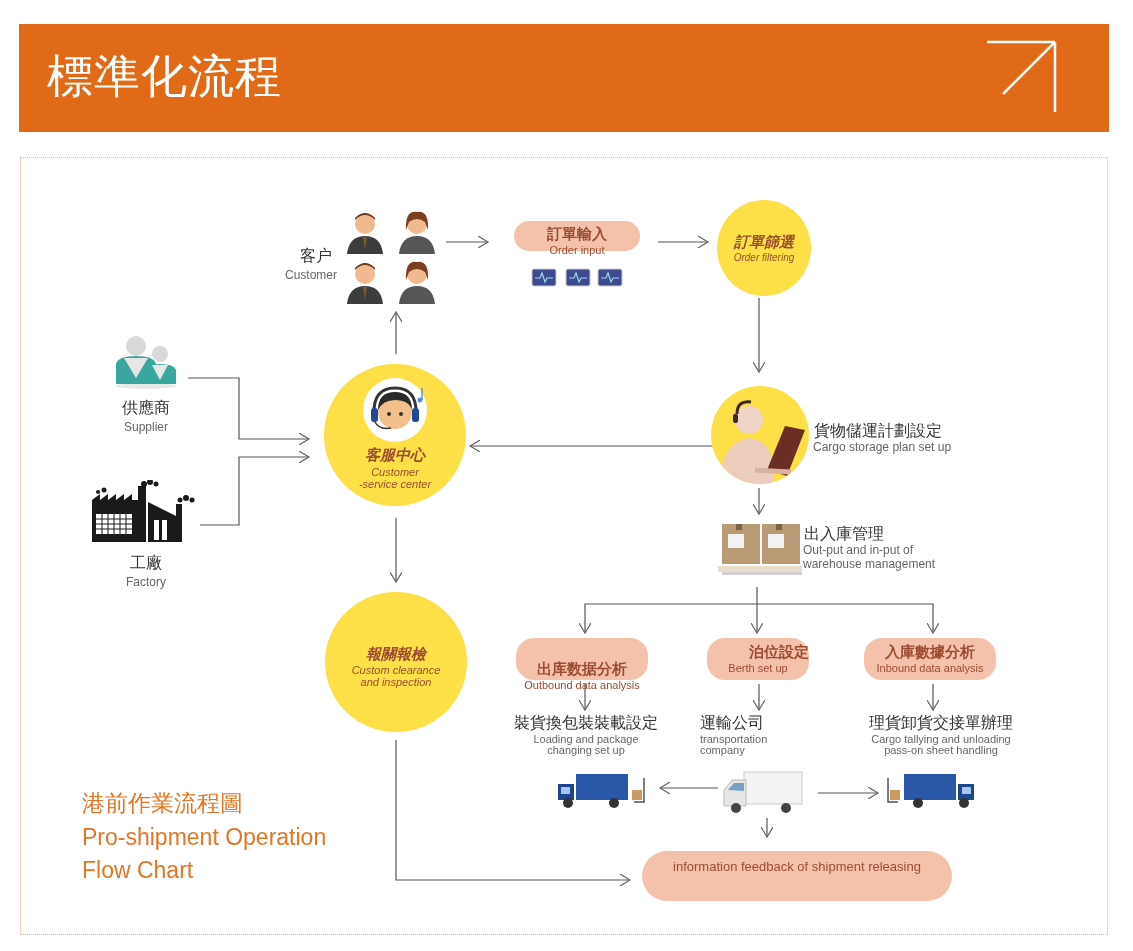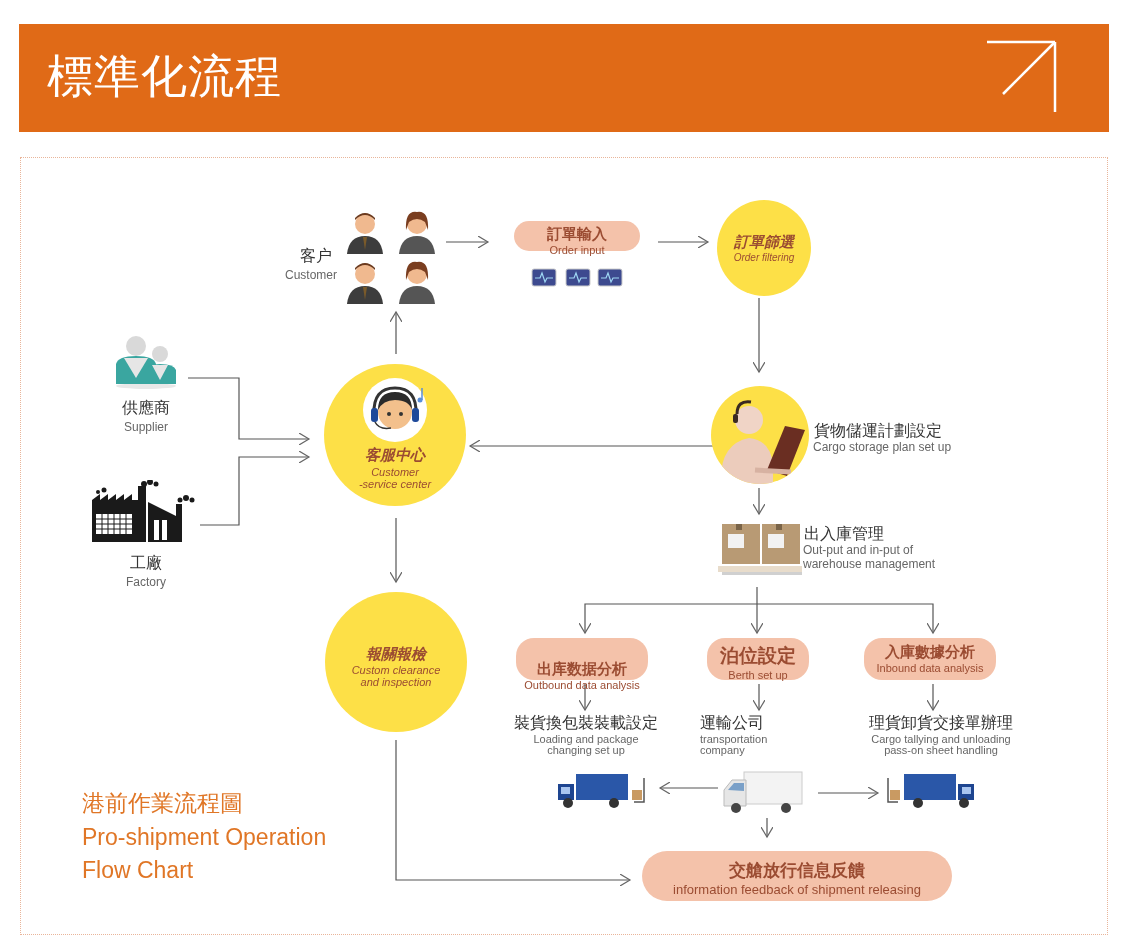--- a/index.html
+++ b/index.html
@@ -227,21 +227,21 @@
   <div class="en-sub" style="font-size:11px;">Custom clearance</div>
   <div class="en-sub" style="font-size:11px;">and inspection</div>
 </div>
 
 <div class="abs pill" style="left:516px;top:638px;width:132px;height:42px;padding-top:22px;">
   <div class="cn-bold" style="font-size:15px;">出库数据分析</div>
   <div class="en-sub" style="font-size:11px;">Outbound data analysis</div>
 </div>
 
 <div class="abs pill" style="left:707px;top:638px;width:102px;height:42px;padding-top:5px;">
-  <div class="cn-bold" style="font-size:19px;">泊位設定</div>
+  <div class="cn-bold" style="font-size:15px;text-align:right;">泊位設定</div>
   <div class="en-sub" style="font-size:11px;">Berth set up</div>
 </div>
 
 <div class="abs pill" style="left:864px;top:638px;width:132px;height:42px;padding-top:5px;">
   <div class="cn-bold" style="font-size:15px;">入庫數據分析</div>
   <div class="en-sub" style="font-size:11px;">Inbound data analysis</div>
 </div>
 
 <div class="abs" style="left:496px;top:713px;width:180px;text-align:center;">
   <div class="label-cn" style="font-size:16px;">裝貨換包裝裝載設定</div>
@@ -279,19 +279,18 @@
   <path d="M8,8 L8,32 L18,32" stroke="#555" stroke-width="1.5" fill="none"></path>
   <rect x="10" y="20" width="10" height="10" fill="#c99a62"></rect>
   <rect x="24" y="4" width="52" height="26" fill="#2a57a8"></rect>
   <path d="M78,14 L94,14 L94,30 L78,30Z" fill="#1e4590"></path>
   <rect x="82" y="17" width="9" height="7" fill="#a9c5ef"></rect>
   <circle cx="38" cy="33" r="5" fill="#333"></circle>
     <circle cx="84" cy="33" r="5" fill="#333"></circle>
 </svg>
 
 <div class="abs pill" style="left:642px;top:851px;width:310px;height:50px;border-radius:25px;padding-top:8px;">
-  <div class="cn-bold" style="font-size:17px;">交艙放行信息反饋</div>
   <div class="en-sub" style="font-size:13px;">information feedback of shipment releasing</div>
 </div>
 
 <div class="abs legend-cn">港前作業流程圖</div>
 <div class="abs legend-en" style="top:824px;">Pro-shipment Operation</div>
 <div class="abs legend-en" style="top:857px;">Flow Chart</div>
 
 </body></html>

